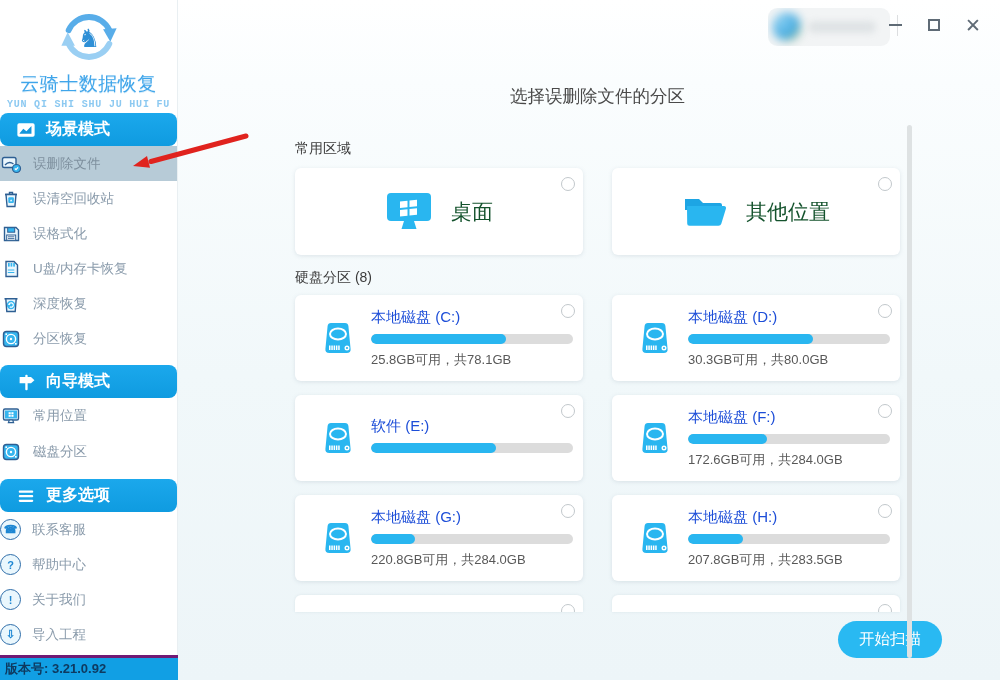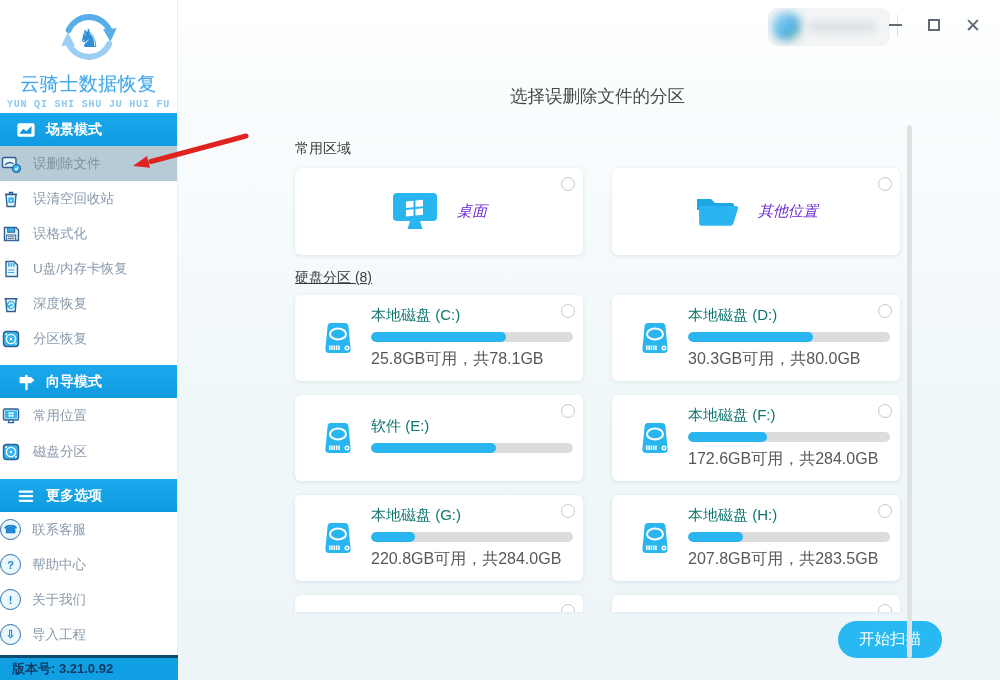--- a/index.html
+++ b/index.html
@@ -4,56 +4,56 @@
 <style>
   * { margin:0; padding:0; box-sizing:border-box; }
   html,body { width:1000px; height:680px; overflow:hidden; font-family:"Liberation Sans",sans-serif; background:#fff; }
   .app { position:relative; width:1000px; height:680px; display:flex; }
 
   
   .sidebar { position:relative; width:178px; height:680px; background:#fff; border-right:1px solid #E9EFF2; flex:0 0 178px; z-index:2; }
   .logo { height:113px; text-align:center; padding-top:5px; }
   .logo-title { font-size:19px; font-weight:normal; color:#3FA5EA; letter-spacing:.5px; margin-top:-2px; text-shadow:0 1px 0 #D9EDFA; }
   .logo-sub { font-size:10px; color:#8CC9F1; letter-spacing:.8px; margin-top:2px; font-weight:bold;font-family:Liberation Mono, monospace; }
-  .section-header { height:33px; background:linear-gradient(180deg,#1BA8EC,#0F9BE0); color:#fff; display:flex; align-items:center; padding-left:16px; gap:10px; font-size:14px; font-weight:bold; }
+  .section-header { height:33px; background:linear-gradient(180deg,#1BA8EC,#0F9BE0); color:#fff; display:flex; align-items:center; padding-left:16px; gap:10px; font-size:16px; font-weight:bold;border-radius:8px; }
   .nav-item { height:35px; display:flex; align-items:center; gap:11px; font-size:13.5px; color:#8A9BAB; cursor:default; }
   .nav-item.selected { background:#B7CBD7; color:#7E909E; }
   .spacer { height:9px; }
   .circle-ic { width:21px; height:21px; border-radius:50%; border:1.5px solid #2E6DA9; background:#EAF7FD; color:#1E87D3; font-size:11px; font-weight:bold; display:flex; align-items:center; justify-content:center; flex:0 0 21px; }
-  .version-bar { position:absolute; bottom:0; left:0; width:178px; height:25px; background:#119FE4; border-top:3px solid #0c4a6e; color:#0E3A60; font-size:13px; font-weight:bold; display:flex; align-items:center; padding-left:12px; }
+  .version-bar { position:absolute; bottom:0; left:0; width:178px; height:25px; background:#119FE4; border-top:3px solid #701a75; color:#0E3A60; font-size:13px; font-weight:bold; display:flex; align-items:center; padding-left:5px; }
 
   
   .main { position:relative; flex:1; height:680px; background:linear-gradient(180deg,#FFFFFF 0%,#FAFDFE 12%,#F1F8FA 55%,#EDF5F8 100%); }
   .blur-pill { position:absolute; left:590px; top:8px; width:122px; height:38px; border-radius:9px; background:#F2F4F5; overflow:hidden; }
   .blob-a { position:absolute; left:5px; top:5px; width:28px; height:28px; border-radius:50%; background:radial-gradient(circle at 35% 35%, #8FD2F2, #3AA5E0 55%, #F0D45C 90%); filter:blur(5px); }
   .blob-b { position:absolute; left:40px; top:13px; width:68px; height:12px; border-radius:6px; background:#DFE3E5; filter:blur(3px); }
   .win-divider { position:absolute; left:719px; top:15px; width:1px; height:21px; background:#DCDEE0; }
   .win-controls { position:absolute; right:16px; top:12px; display:flex; gap:17px; align-items:center; height:26px; }
   .wc { width:22px; height:26px; display:flex; align-items:center; justify-content:center; color:#5F6B76; cursor:pointer; }
   .wc-min { width:13px; height:2px; background:#5F6B76; }
   .wc-max { width:12px; height:12px; border:2px solid #5F6B76; }
   .wc-close { font-size:19px; line-height:1; }
 
   .content { margin-left:117px; width:605px; }
   .page-title { padding-top:84px; text-align:center; font-size:17.5px; font-weight:400; color:#4A4A4A; }
   .section-label { font-size:14px; color:#3A3A3A; margin:32px 0 10px; }
-  .section-label.second { margin:14px 0 8px;text-decoration:underline; }
+  .section-label.second { margin:14px 0 8px; }
   .grid { display:flex; flex-wrap:wrap; column-gap:29px; row-gap:14px; }
   .card { position:relative; width:288px; background:#fff; border-radius:6px; box-shadow:0 1px 4px rgba(110,135,150,.18); }
   .common-card { height:87px; display:flex; align-items:center; justify-content:center; gap:18px; cursor:pointer; }
-  .common-label { font-size:15px; color:#6d28d9;font-style:italic; }
+  .common-label { font-size:21px; color:#14532d; }
   .disk-card { height:86px; display:flex; align-items:center; padding:0 10px 0 24px; cursor:pointer; }
   .partial-card { height:17px; overflow:hidden; border-radius:6px 6px 0 0; box-shadow:0 0 3px rgba(110,135,150,.15); }
   .radio { position:absolute; top:9px; right:8px; width:14px; height:14px; border:1.2px solid #C2C8CC; border-radius:50%; background:#fff; cursor:pointer; }
   .disk-ic { width:38px; height:38px; flex:0 0 38px; margin-right:14px; }
   .disk-body { flex:1; min-width:0; }
-  .disk-name { font-size:15px; color:#0f766e; }
+  .disk-name { font-size:15px; color:#1d4ed8; }
   .disk-bar { height:10px; background:#DCDCDC; border-radius:5px; overflow:hidden; margin:7px 0; }
   .disk-fill { height:100%; background:#29B6F0; border-radius:5px; }
-  .disk-info { font-size:16px; color:#585858; }
+  .disk-info { font-size:13px; color:#585858; }
   .scan-btn { position:absolute; right:58px; bottom:22px; width:104px; height:37px; border:none; border-radius:19px; background:#29B9F2; color:#fff; font-size:15.5px; font-family:"Liberation Sans",sans-serif; cursor:pointer; }
   .scrollbar { position:absolute; left:729px; top:125px; width:5px; height:533px; background:#DEE2E3; border-radius:3px; cursor:pointer; }
   .red-arrow { position:absolute; left:115px; top:126px; width:145px; height:50px; z-index:5; pointer-events:none; }
   .hidden-defs { position:absolute; width:0; height:0; overflow:hidden; }
 </style>
 </head>
 <body>
 
 <svg class="hidden-defs" xmlns="http://www.w3.org/2000/svg">
   <symbol id="sym-drive" viewBox="0 0 38 38">

